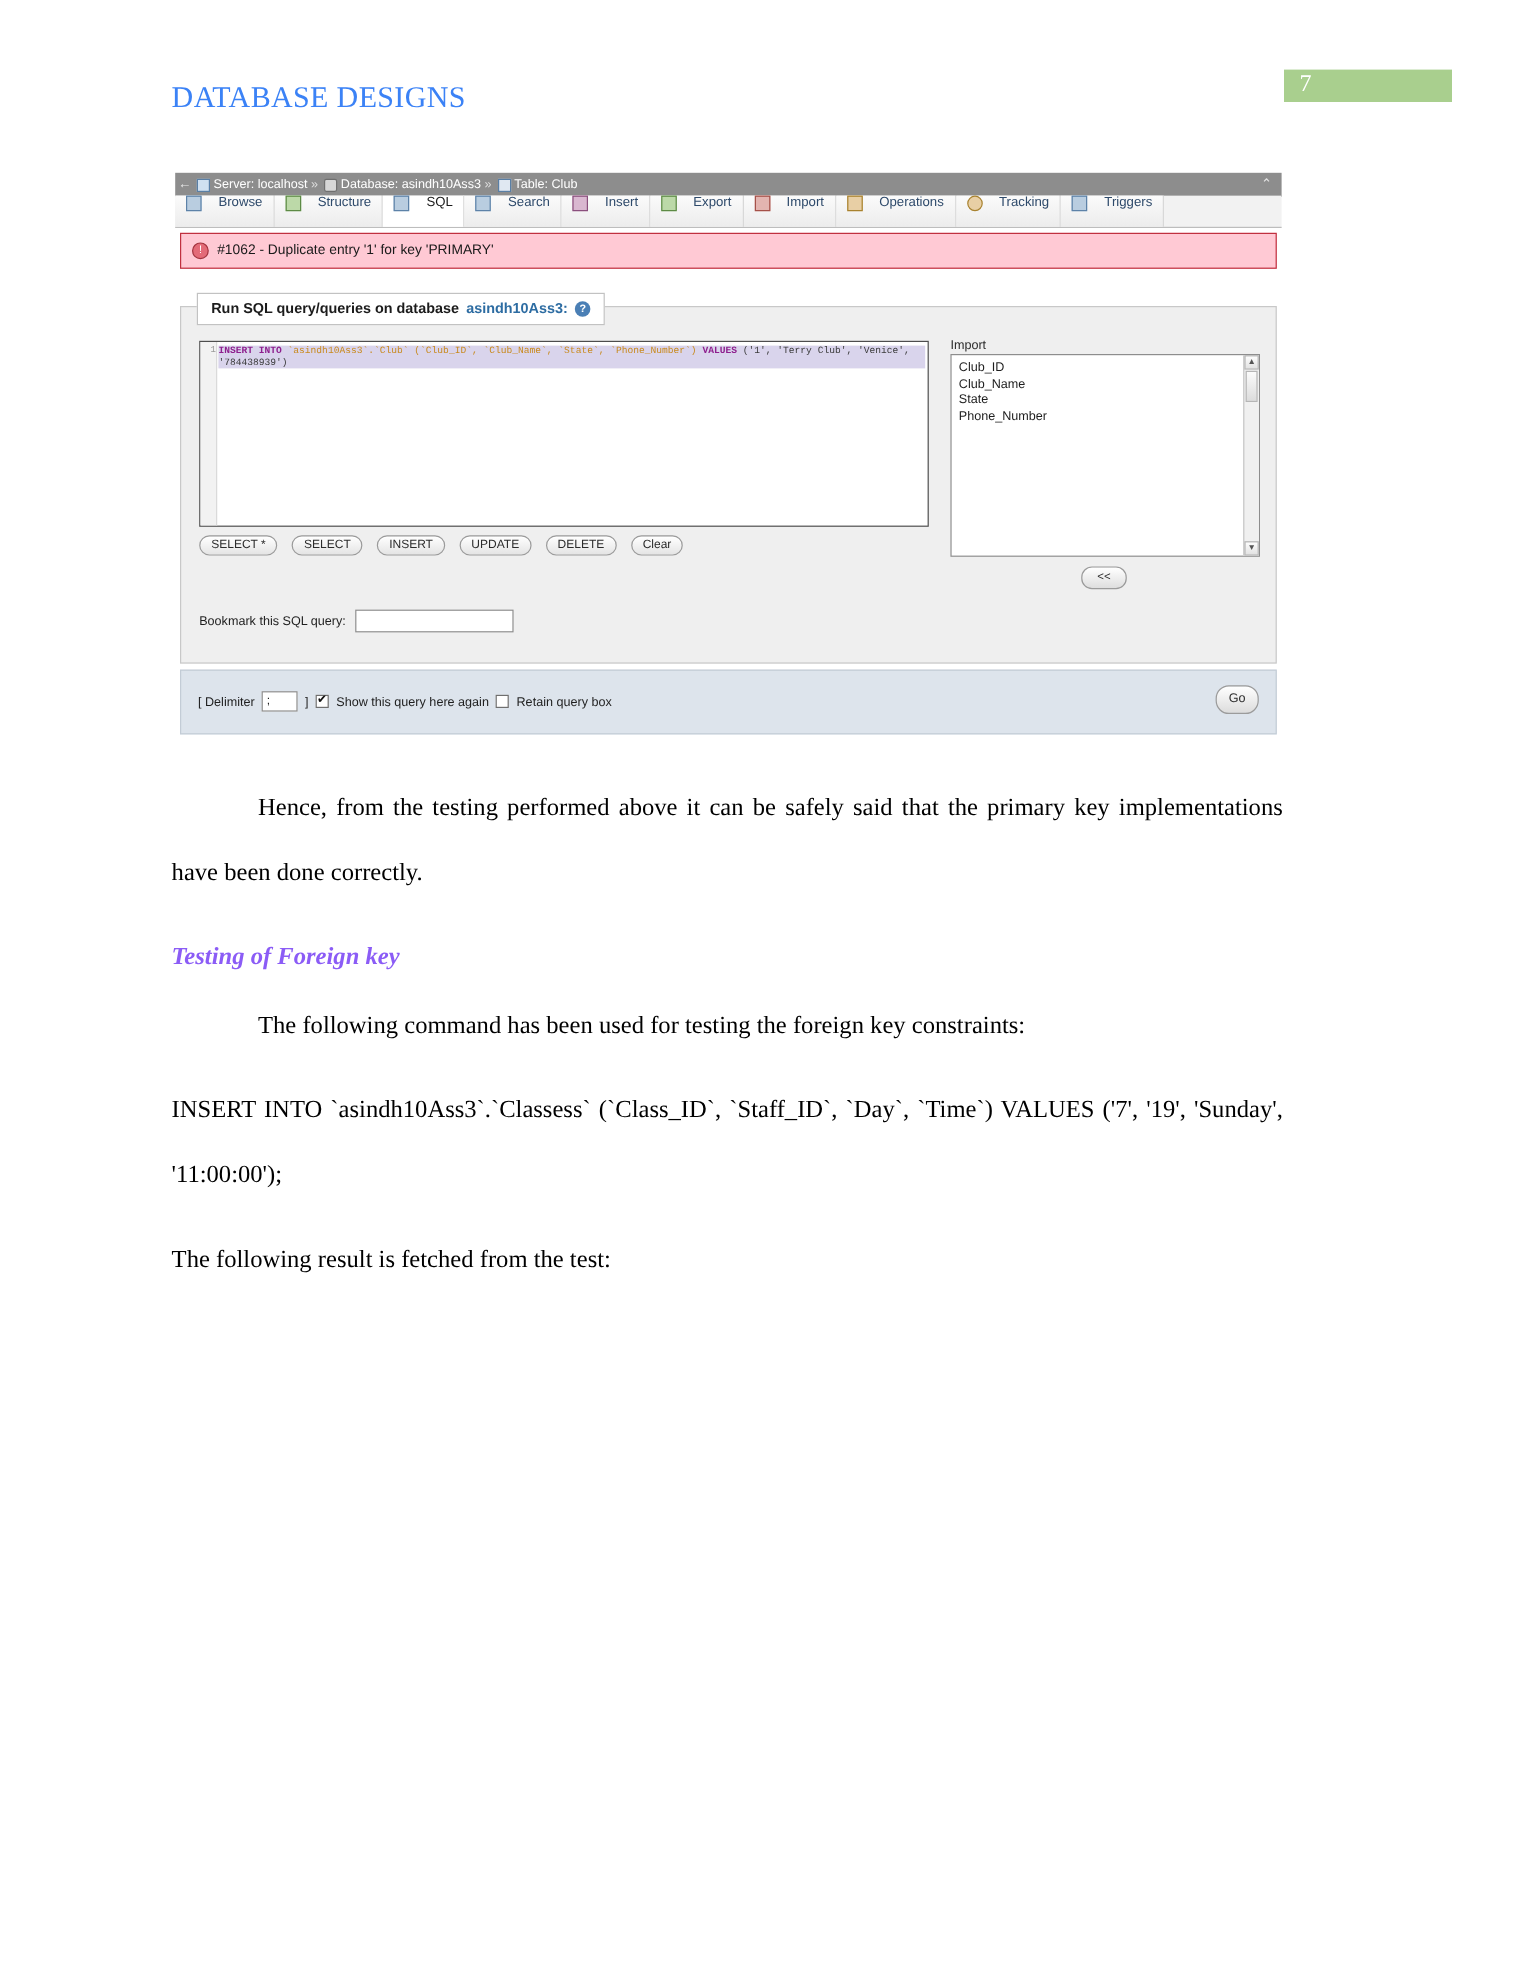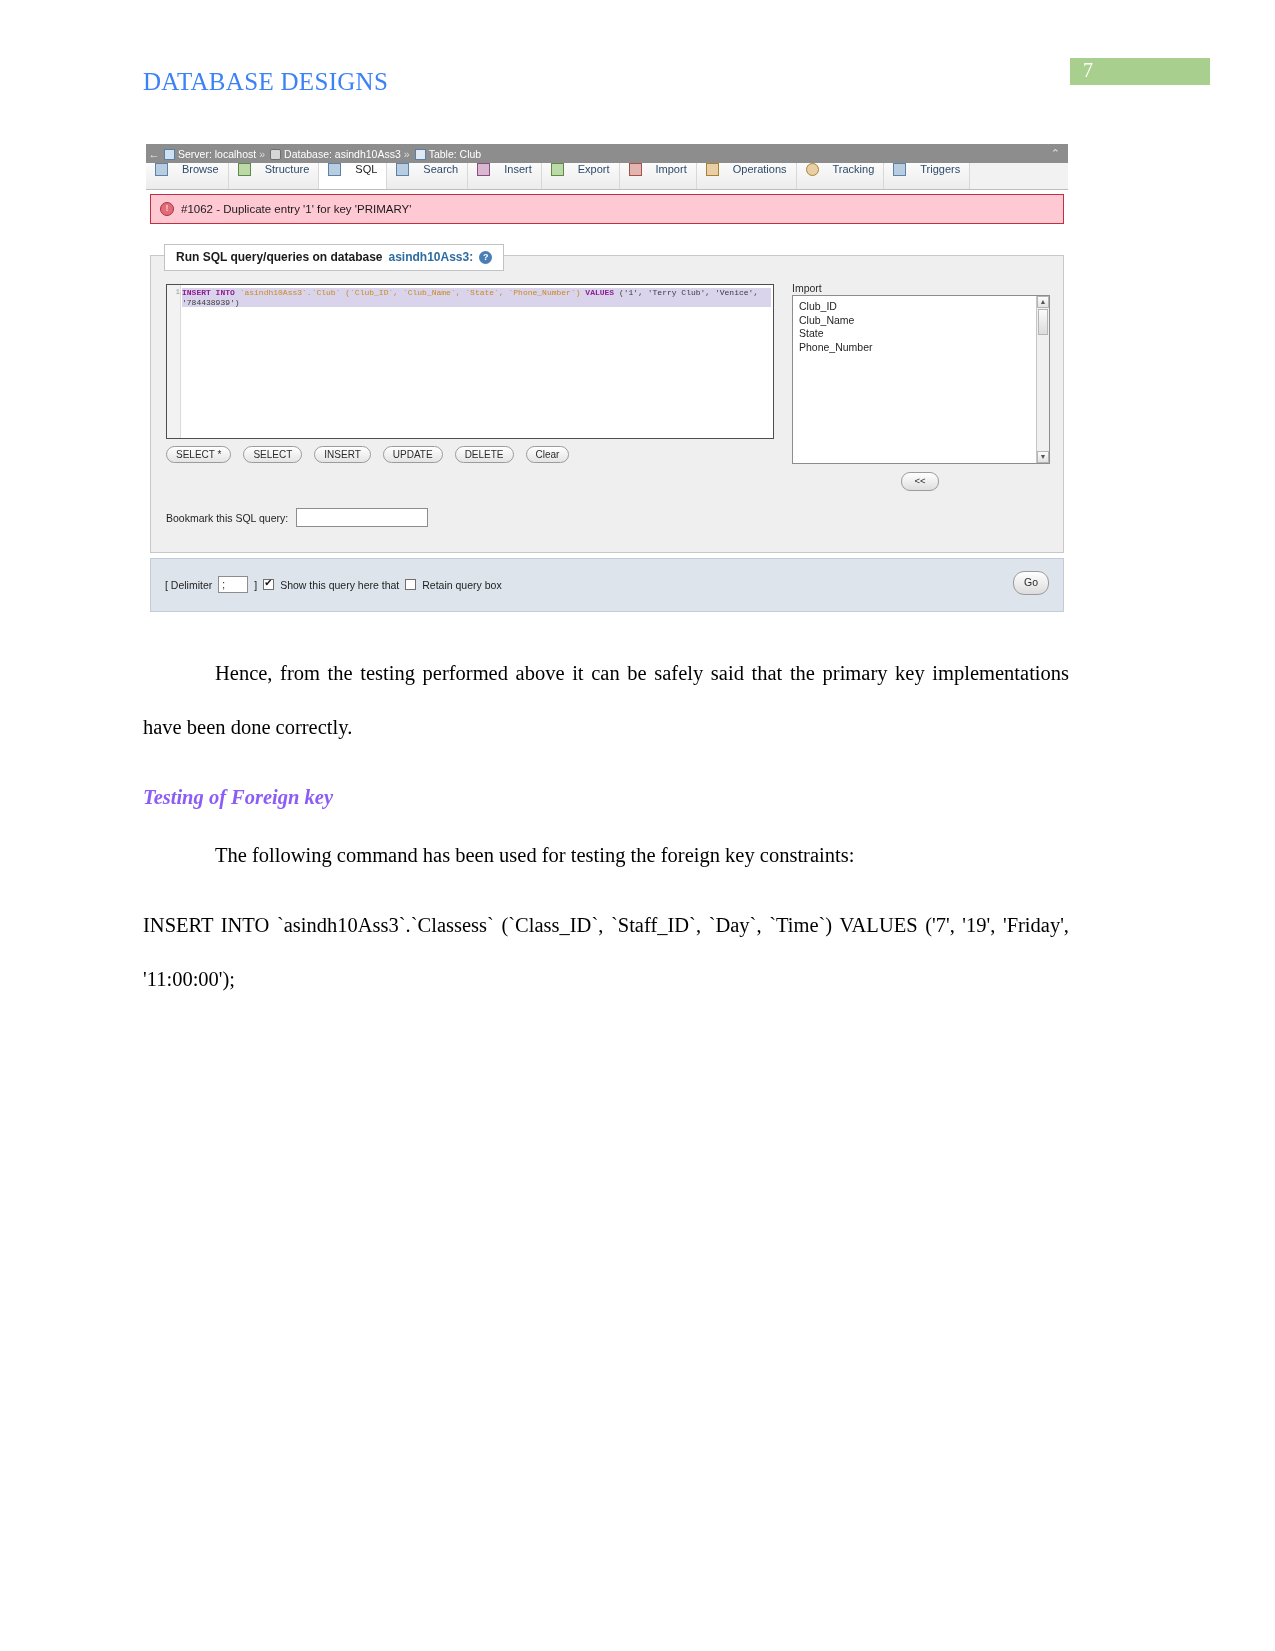--- a/index.html
+++ b/index.html
@@ -393,21 +393,21 @@
       <span>Bookmark this SQL query:</span>
       <input class="bm-input" type="text" value="" style="">
     </div>
 
     <div class="footer">
       <div class="footer-inner">
         <span>[ Delimiter</span>
         <input class="delim-input" type="text" value=";" style="">
         <span>]</span>
         <span class="cb checked"></span>
-        <span>Show this query here that</span>
+        <span>Show this query here again</span>
         <span class="cb"></span>
         <span>Retain query box</span>
       </div>
       <div class="go-btn">Go</div>
     </div>
 
   </div>
 
   <div class="body-text" style="top:646px;">
     <div class="para indent">Hence, from the testing performed above it can be safely said that the primary key implementations have been done correctly.</div>
@@ -415,17 +415,20 @@
 
   <div class="body-text" style="top:786px;">
     <div class="heading">Testing of Foreign key</div>
   </div>
 
   <div class="body-text" style="top:828px;">
     <div class="para indent">The following command has been used for testing the foreign key constraints:</div>
   </div>
 
   <div class="body-text" style="top:898px;">
-    <div class="para">INSERT INTO `asindh10Ass3`.`Classess` (`Class_ID`, `Staff_ID`, `Day`, `Time`) VALUES ('7', '19', 'Friday', '11:00:00');</div>
-  </div>
-
+    <div class="para">INSERT INTO `asindh10Ass3`.`Classess` (`Class_ID`, `Staff_ID`, `Day`, `Time`) VALUES ('7', '19', 'Sunday', '11:00:00');</div>
+  </div>
+
+  <div class="body-text" style="top:1023px;">
+    <div class="para">The following result is fetched from the test:</div>
+  </div>
 
 </div>
 
 </body></html>

